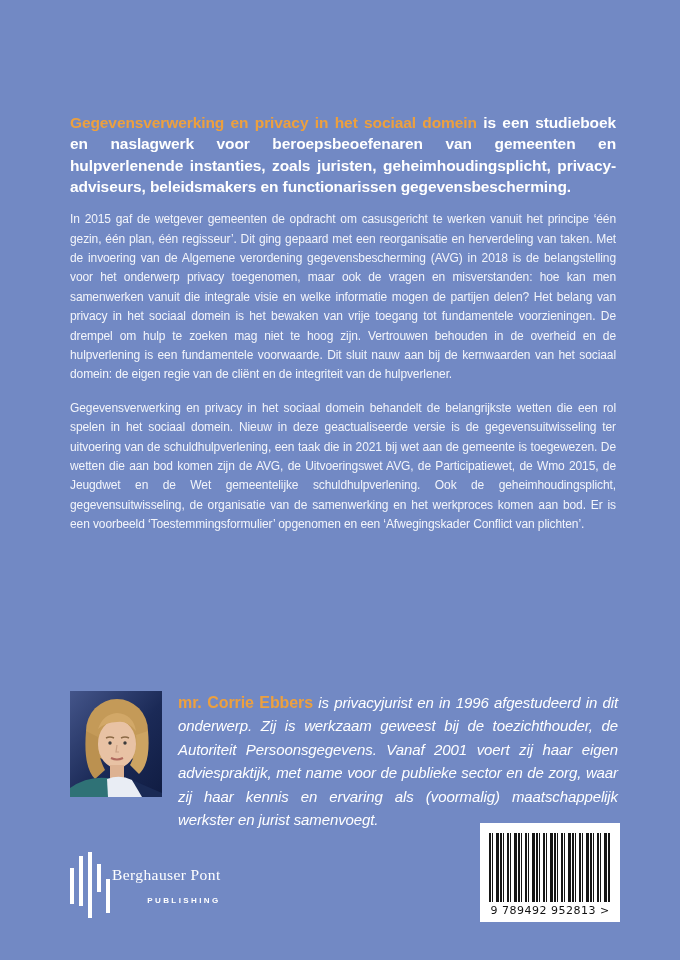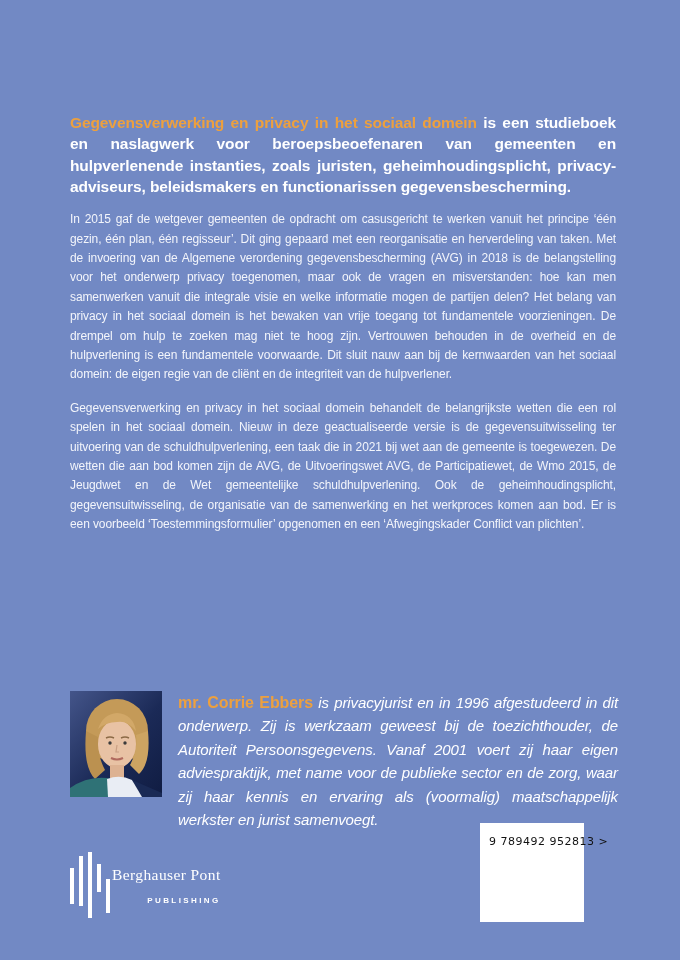--- a/index.html
+++ b/index.html
@@ -98,26 +98,26 @@
     font-weight: bold;
     letter-spacing: 2.4px;
     text-align: right;
     margin-top: 12px;
   }
 
   
   .barcode-box {
     position: absolute;
     left: 480px; top: 823px;
-    width: 104px; height: 99px;
+    width: 140px; height: 99px;
     background: #ffffff;
     box-sizing: border-box;
     padding: 10px 9px 5px 9px;
     display: flex;
-    flex-direction: row;
+    flex-direction: column;
   }
   .bars {
     flex: 1 1 auto;
     background: repeating-linear-gradient(90deg,
       #161616 0 2px, #ffffff 2px 3px,
       #161616 3px 4px, #ffffff 4px 7px,
       #161616 7px 10px, #ffffff 10px 11px,
       #161616 11px 13px, #ffffff 13px 14px,
       #161616 14px 15px, #ffffff 15px 18px);
   }

